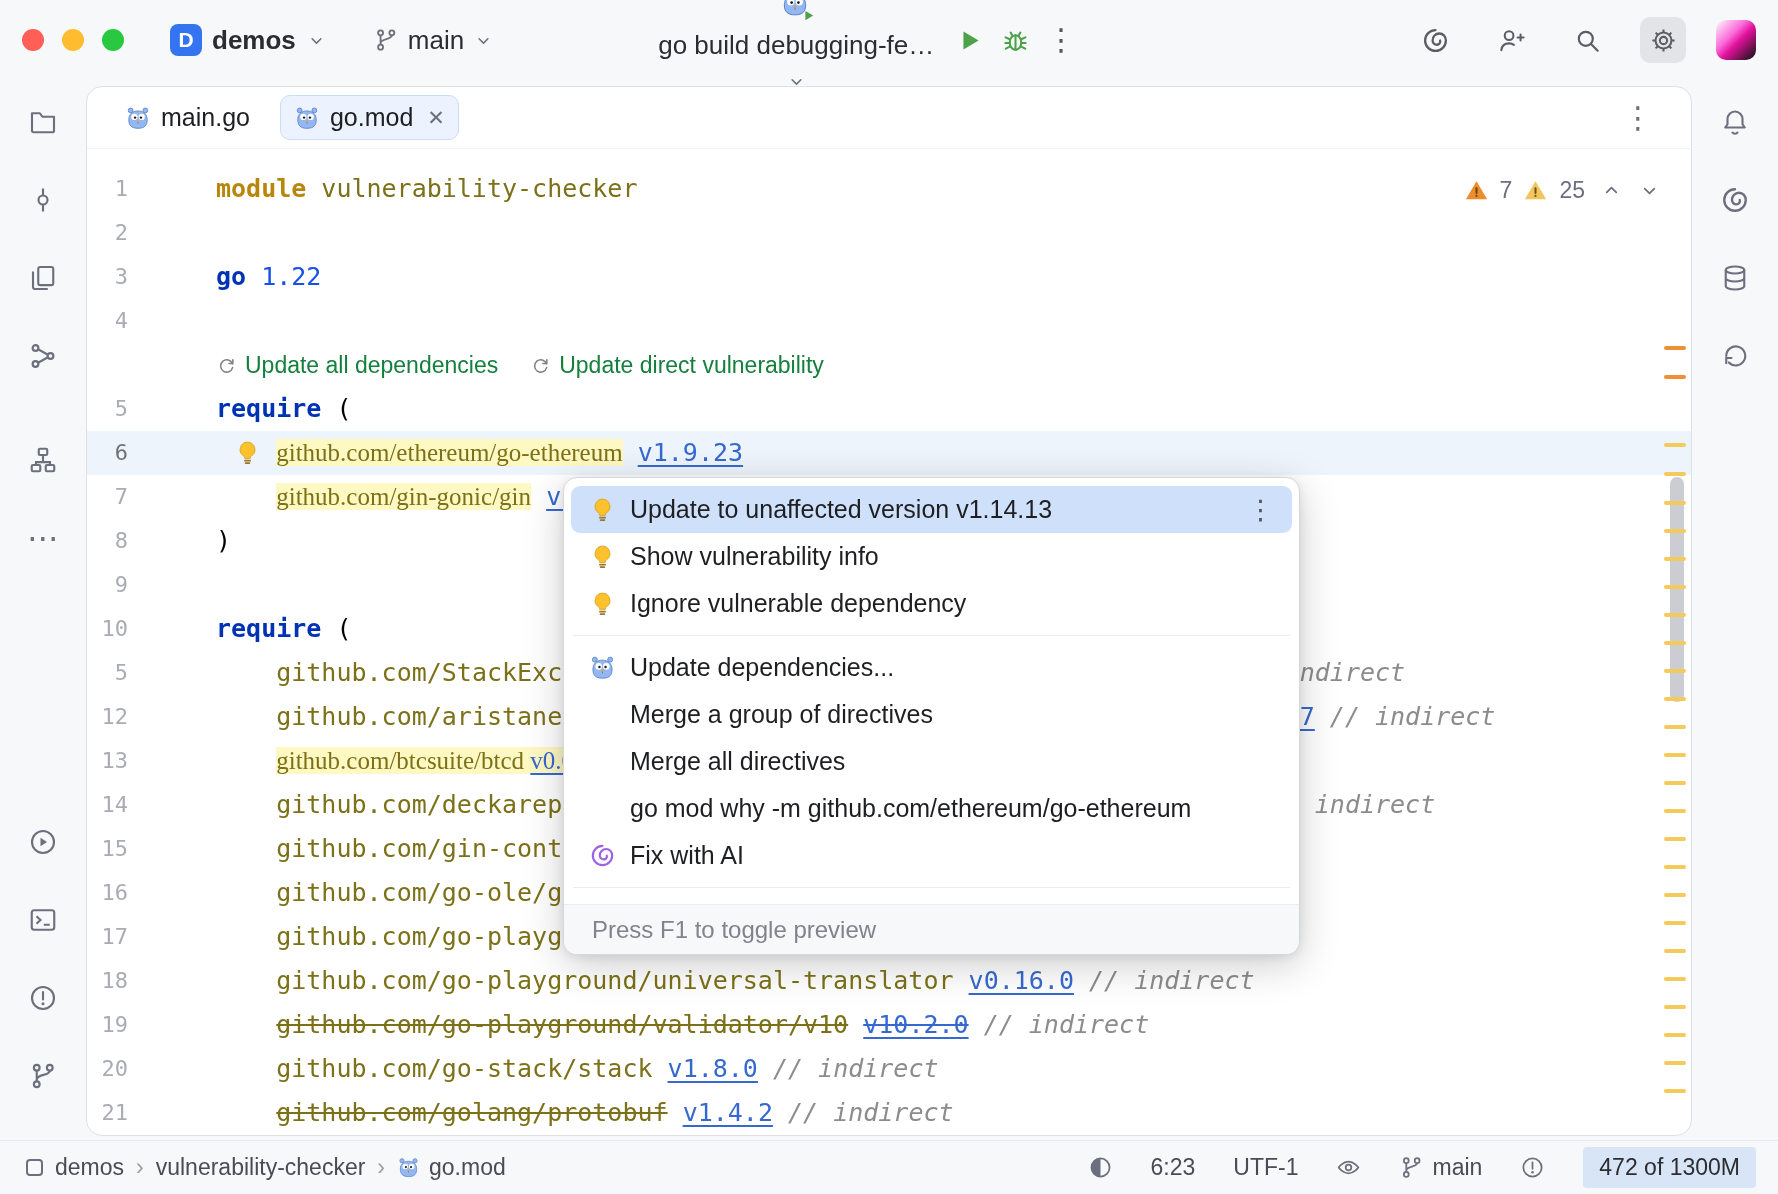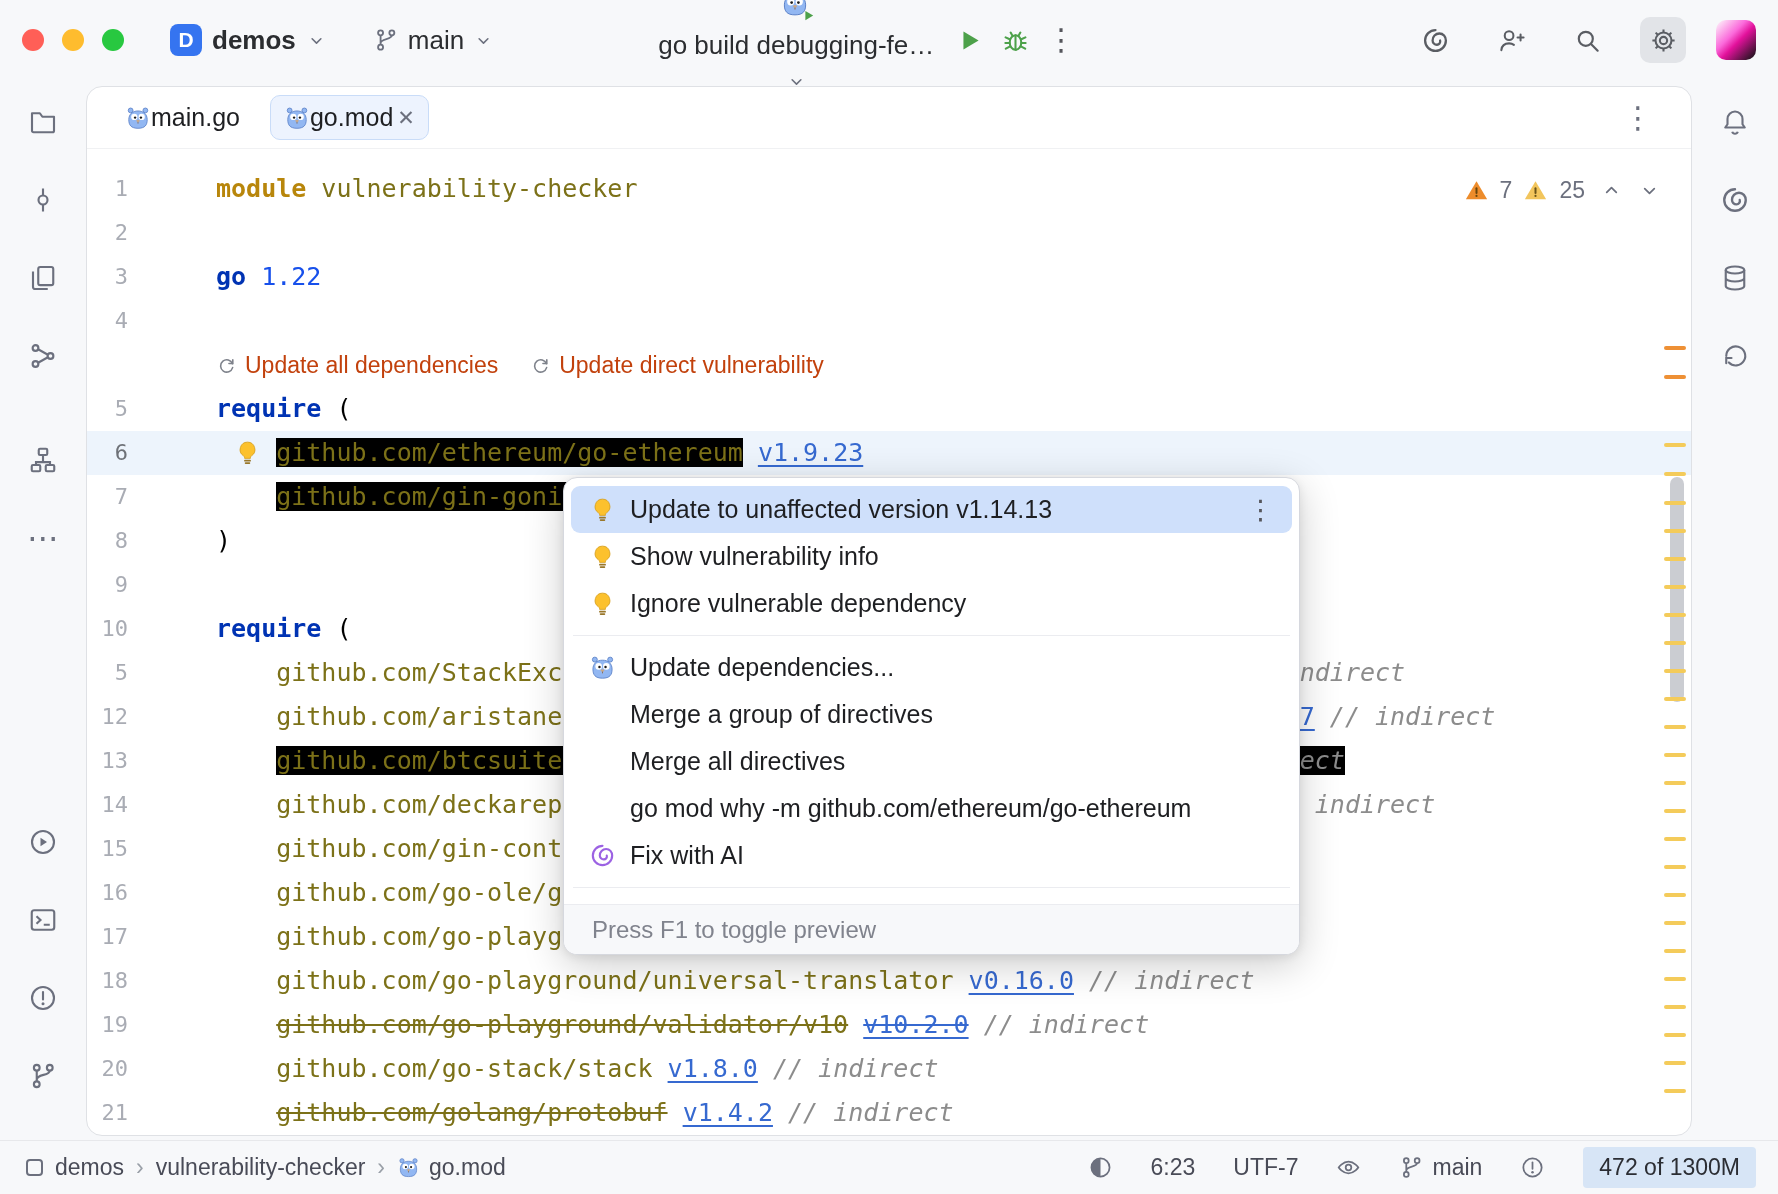--- a/index.html
+++ b/index.html
@@ -36,46 +36,46 @@
   .rail-btn { width:56px; height:56px; display:flex; align-items:center; justify-content:center; border-radius:12px; color:#6C707E; margin-bottom:22px; }
   .rail-btn .ic { width:30px; height:30px; }
   .rail-btn.gap-before { margin-top:26px; }
   .rail .spacer { flex:1; }
   .txt-ic { font-size:32px; color:#6C707E; line-height:1; }
 
   .island { flex:1; position:relative; background:#fff; border:1px solid #DFE1E5; border-radius:16px; margin:6px 0 4px 0; overflow:hidden; display:flex; flex-direction:column; }
 
   
   .tabs { height:62px; flex:0 0 62px; display:flex; align-items:center; padding:0 22px 0 24px; gap:16px; border-bottom:1px solid #F0F1F3; }
-  .tab { display:flex; align-items:center; font-size:25px; color:#1E1F22; padding:7px 13px; border-radius:10px; border:1px solid transparent; }
+  .tab { display:flex; align-items:center; gap:10px; font-size:25px; color:#1E1F22; padding:7px 13px; border-radius:10px; border:1px solid transparent; }
   .tab .ic { width:26px; height:26px; }
   .tab.active { background:#EDF3FE; border:1px solid #C9DCF8; }
   .tab-close { font-size:21px; color:#6C707E; margin-left:4px; }
   .tabs-kebab { margin-left:auto; font-size:30px; color:#6C707E; margin-right:16px; }
 
   
   .editor { flex:1; position:relative; padding-top:18px; font-family:"DejaVu Sans Mono","Liberation Mono",monospace; }
   .code-row { display:flex; height:44px; line-height:44px; position:relative; }
   .code-row.current { background:#EDF4FC; }
   .gutter { flex:0 0 41px; text-align:right; font-size:22px; color:#A9ACB4; }
   .current .gutter { color:#6E7177; }
   .codespan { padding-left:88px; white-space:pre; font-size:25px; color:#000; }
   .tk-kw  { color:#0033B3; font-weight:700; }
   .tk-kwm { color:#B8860B; font-weight:700; }
   .tk-name{ color:#7C7118; }
   .tk-num { color:#1750EB; }
   .tk-ver { color:#3669D0; text-decoration:underline; text-underline-offset:4px; }
   .tk-cmt { color:#8C8C8C; font-style:italic; }
   .tk-pl  { color:#000; }
-  .f-bg   { background:#000000; }
+  .f-bg   { background:#fef9c3;font-family:Liberation Serif, serif; }
   .f-strike { text-decoration:line-through; }
   .tk-ver.f-strike { text-decoration:underline line-through; }
   .bulb-gutter { position:absolute; left:147px; top:8px; width:27px; height:27px; }
   .inlay-row .codespan { font-family:"Liberation Sans","DejaVu Sans",sans-serif; }
-  .chip { display:inline-flex; align-items:center; gap:8px; color:#c2410c; font-size:23px; margin-right:32px; cursor:pointer; }
+  .chip { display:inline-flex; align-items:center; gap:8px; color:#15803d; font-size:23px; margin-right:32px; cursor:pointer; }
   .chip .ic { width:21px; height:21px; color:#7E828B; }
 
   
   .inspections { position:absolute; top:90px; right:30px; display:flex; align-items:center; gap:11px; font-size:23px; color:#6C707E; z-index:3; }
   .insp-ic { width:25px; height:25px; }
   .insp-ic.strong { color:#ED8C2B; }
   .insp-ic.weak { color:#F2C55C; }
   .chev-sm { width:23px; height:23px; color:#6C707E; margin-left:4px; }
 
   
@@ -666,21 +666,21 @@
     <span class="crumb-sep">›</span>
     <svg class="sb-gopher">
         <use href="#ic-gopher"></use>
       </svg>
     <span class="crumb">go.mod</span>
     <div class="sb-right">
       <svg class="sb-ic">
           <use href="#ic-contrast"></use>
         </svg>
       <span>6:23</span>
-      <span>UTF-7</span>
+      <span>UTF-1</span>
       <svg class="sb-ic">
           <use href="#ic-eye"></use>
         </svg>
       <span class="sb-branch">
         <svg class="sb-ic">
             <use href="#ic-branch"></use>
           </svg>
         <span>main</span>
       </span>
       <svg class="sb-ic">

